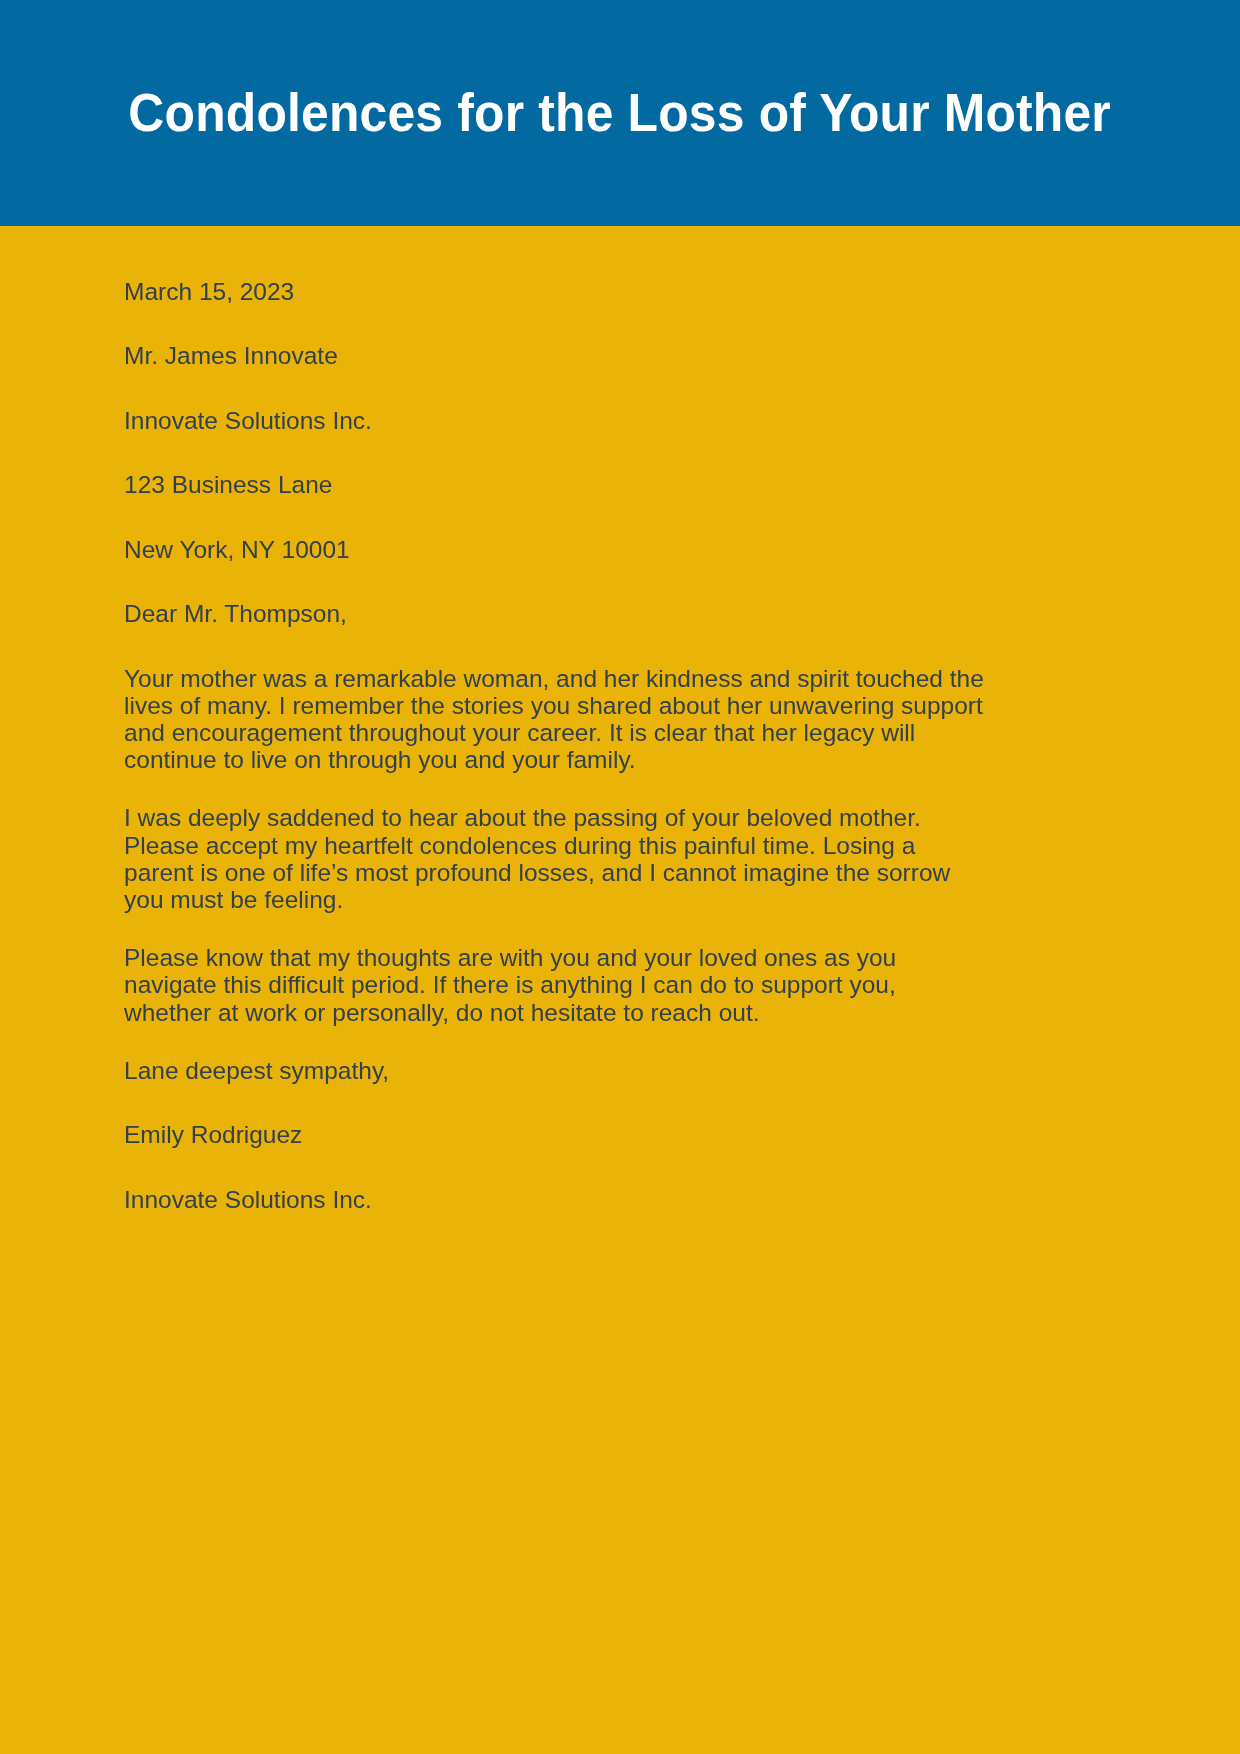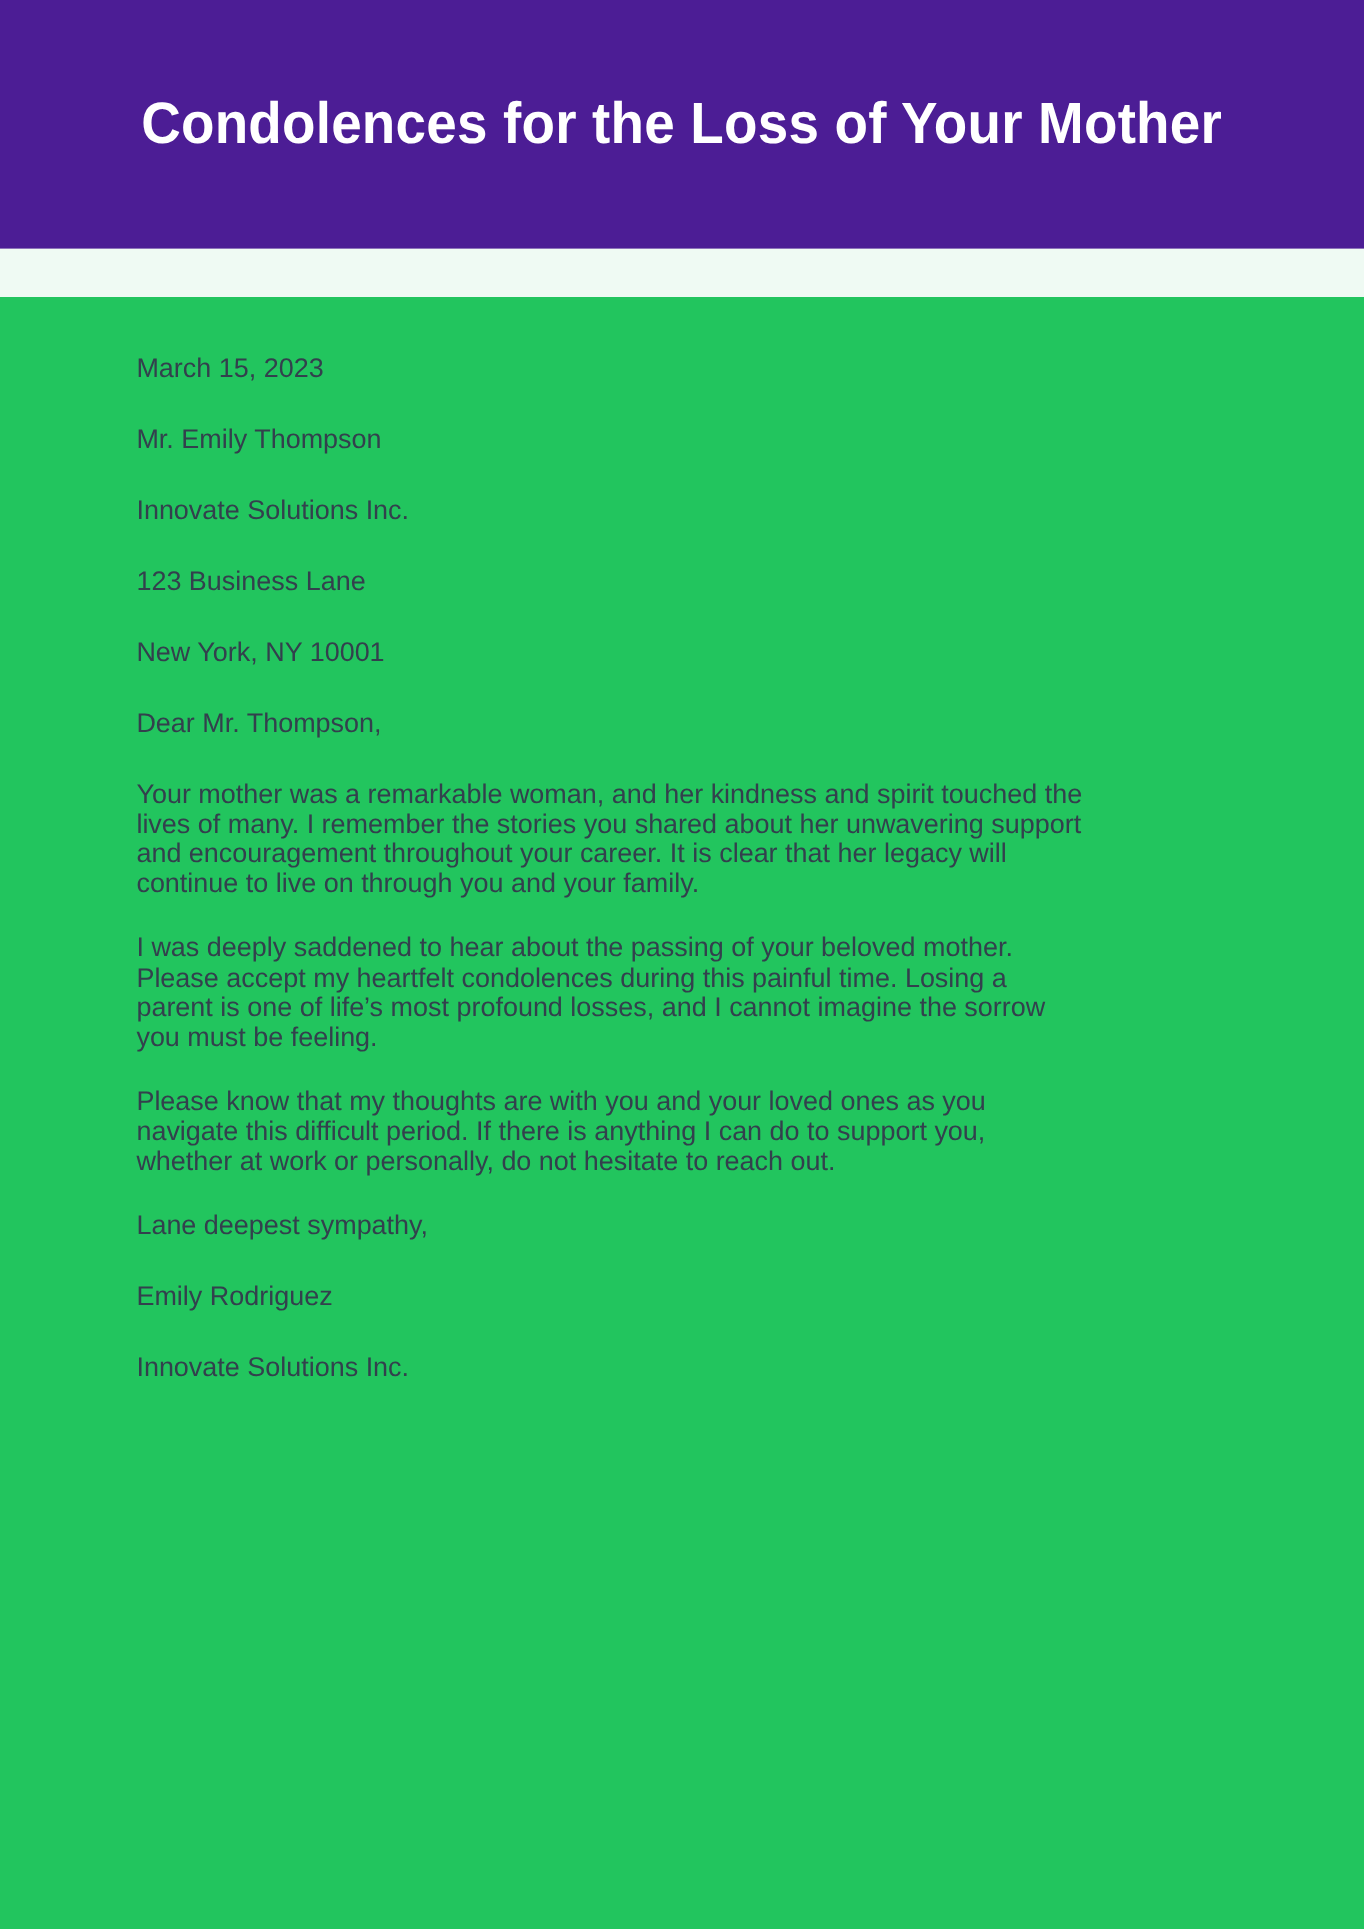--- a/index.html
+++ b/index.html
@@ -22,21 +22,21 @@
     height: 1754px;
     background: #effaf3;
     display: flex;
     flex-direction: column;
   }
 
   
   .header-banner {
     width: 100%;
     height: 226px;
-    background: #4c1d95;
+    background: #0369a1;
     display: flex;
     align-items: center;
     justify-content: center;
     box-sizing: border-box;
     padding: 0 40px;
     flex: 0 0 auto;
   }
   .header-title {
     font-family: "Liberation Sans Narrow", "Liberation Sans", "DejaVu Sans Condensed", sans-serif;
     font-size: 53px;
@@ -48,22 +48,21 @@
     margin: 0;
     transform: scaleX(0.94);
     white-space: nowrap;
   }
 
   
   .letter-body {
     flex: 1 1 auto;
     padding: 52px 72px 0 124px;
     box-sizing: border-box;
-    background: #22c55e;
-    margin-top: 44px;
+    background: #eab308;
   }
 
   .meta-line {
     font-size: 24.5px;
     line-height: 1.12;
     color: #33404d;
     margin: 0 0 37px 0;
   }
 
   .paragraph {
@@ -88,21 +87,21 @@
 <div class="page">
 
   <header class="header-banner">
     <h1 class="header-title">Condolences for the Loss of Your Mother</h1>
   </header>
 
   <main class="letter-body">
 
     <p class="meta-line">March 15, 2023</p>
 
-    <p class="meta-line">Mr. Emily Thompson</p>
+    <p class="meta-line">Mr. James Innovate</p>
 
 
     <p class="meta-line">Innovate Solutions Inc.</p>
 
     <p class="meta-line">123 Business Lane</p>
 
     <p class="meta-line">New York, NY 10001</p>
 
     <p class="meta-line">Dear Mr. Thompson,</p>
 

